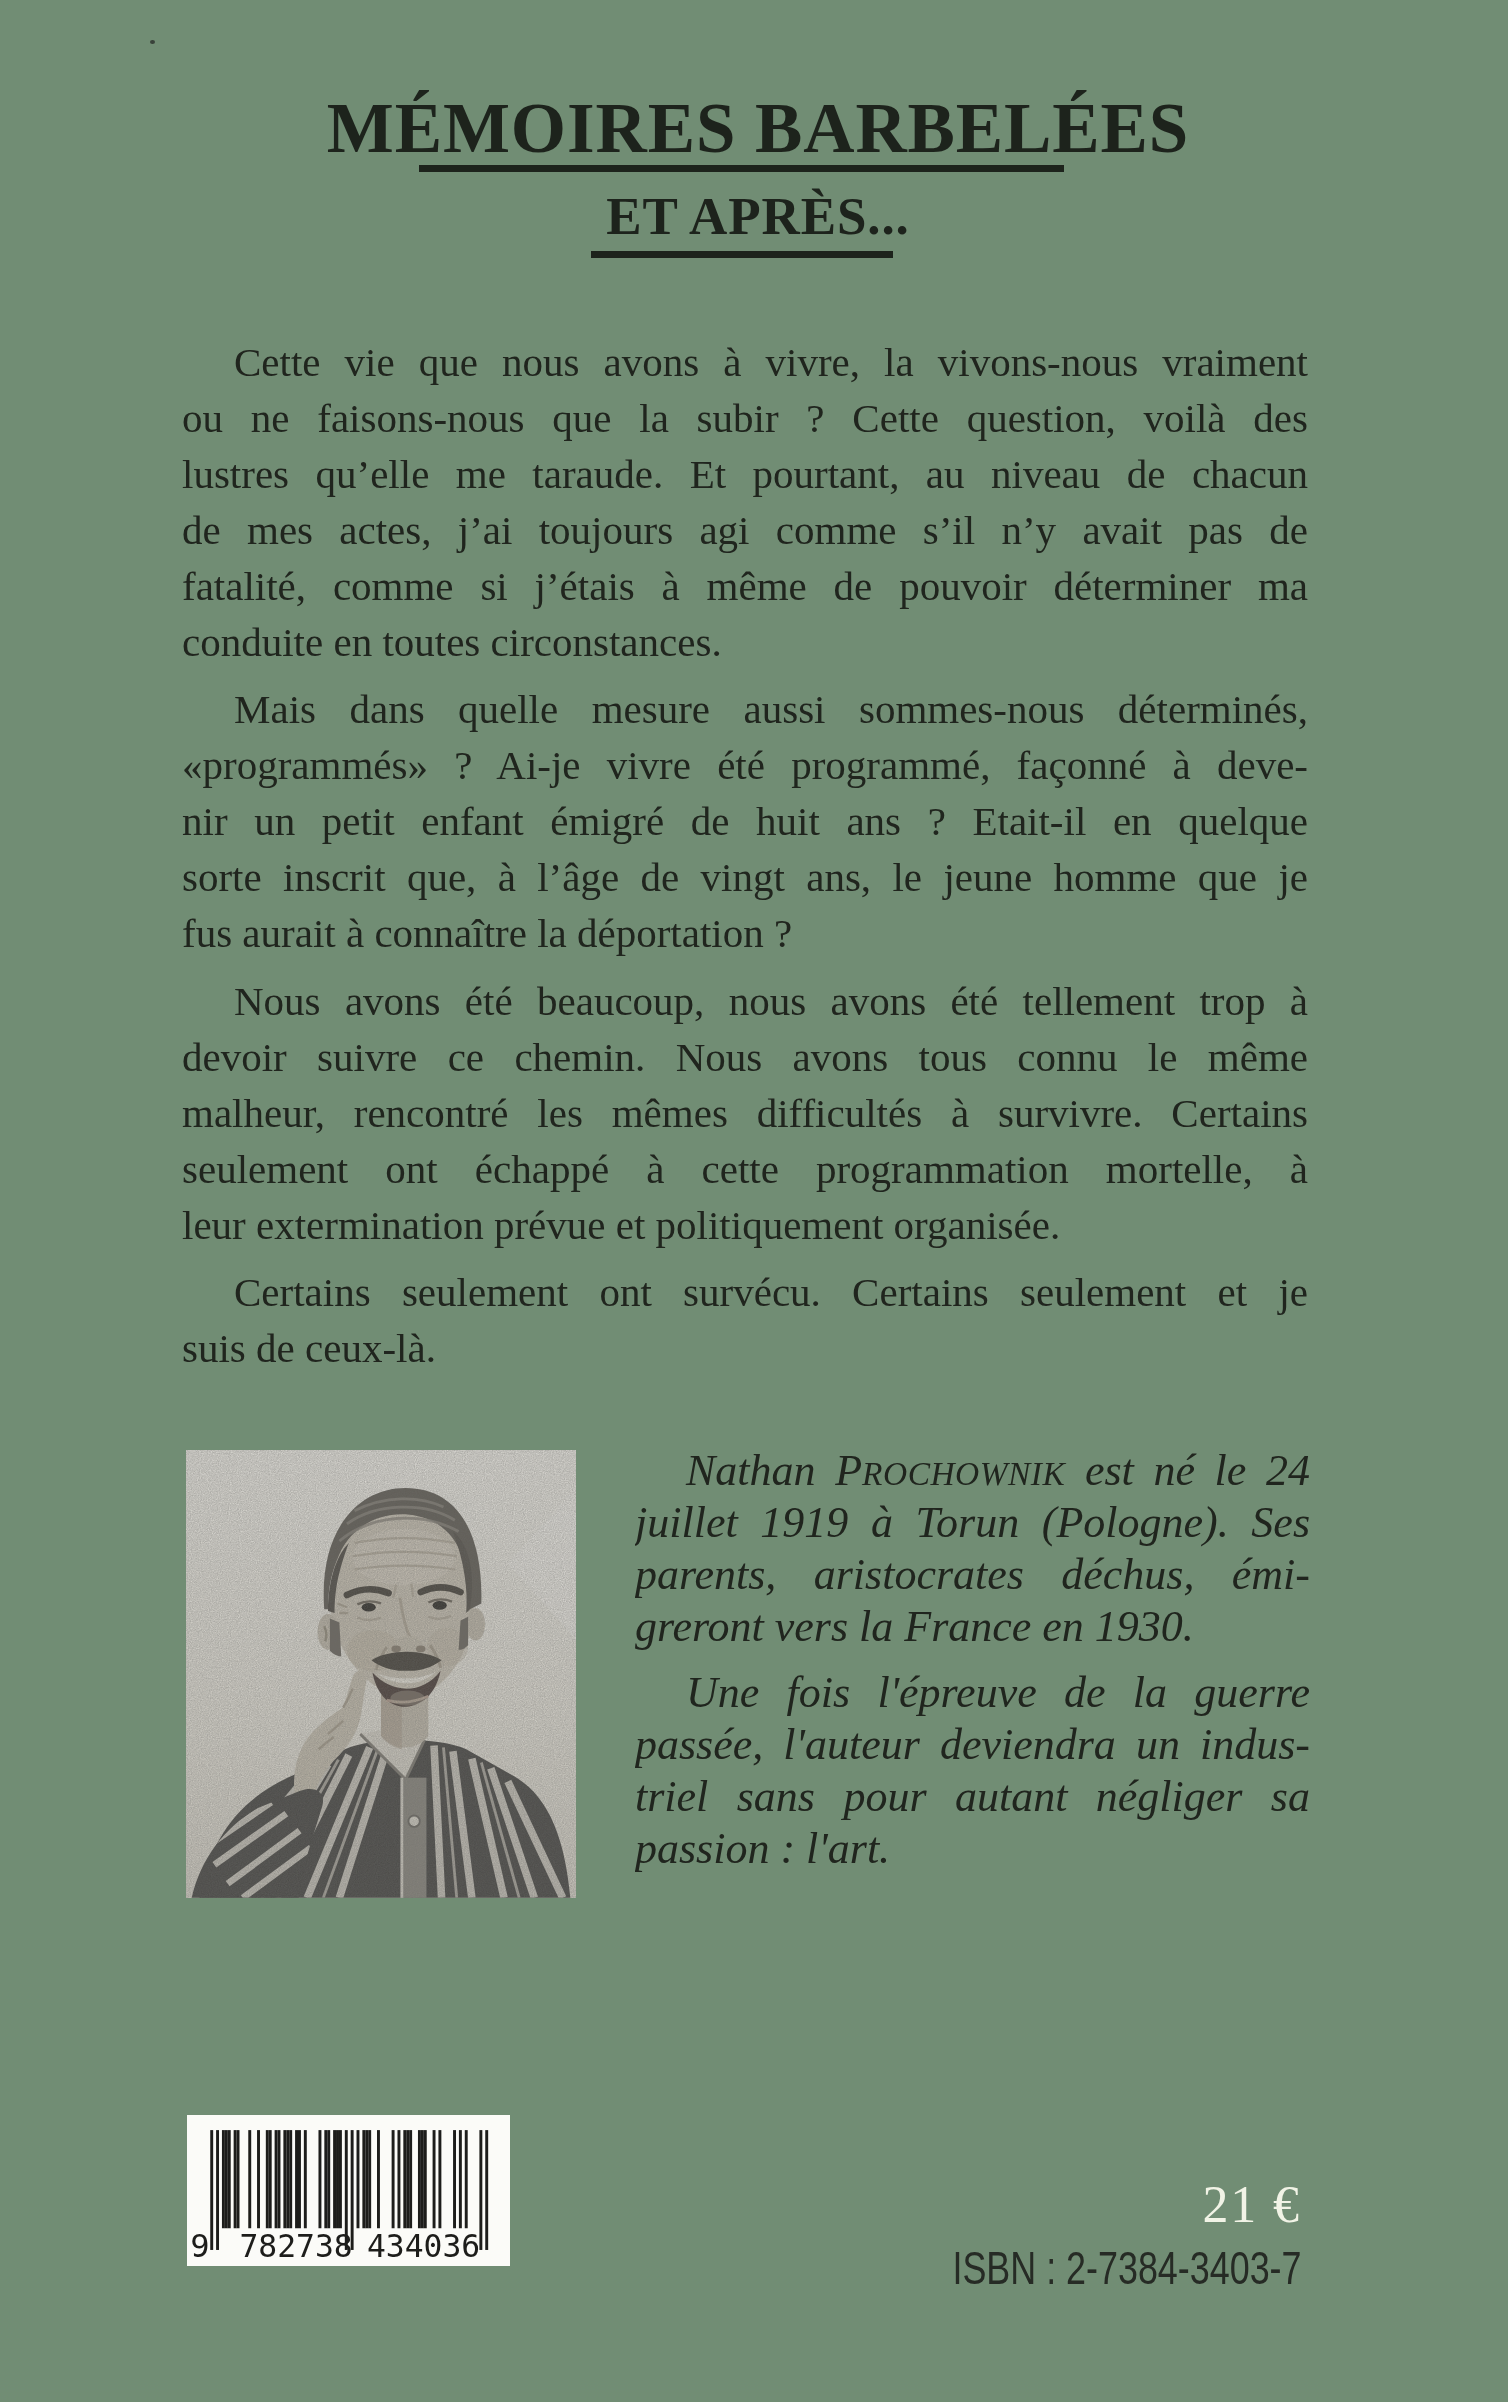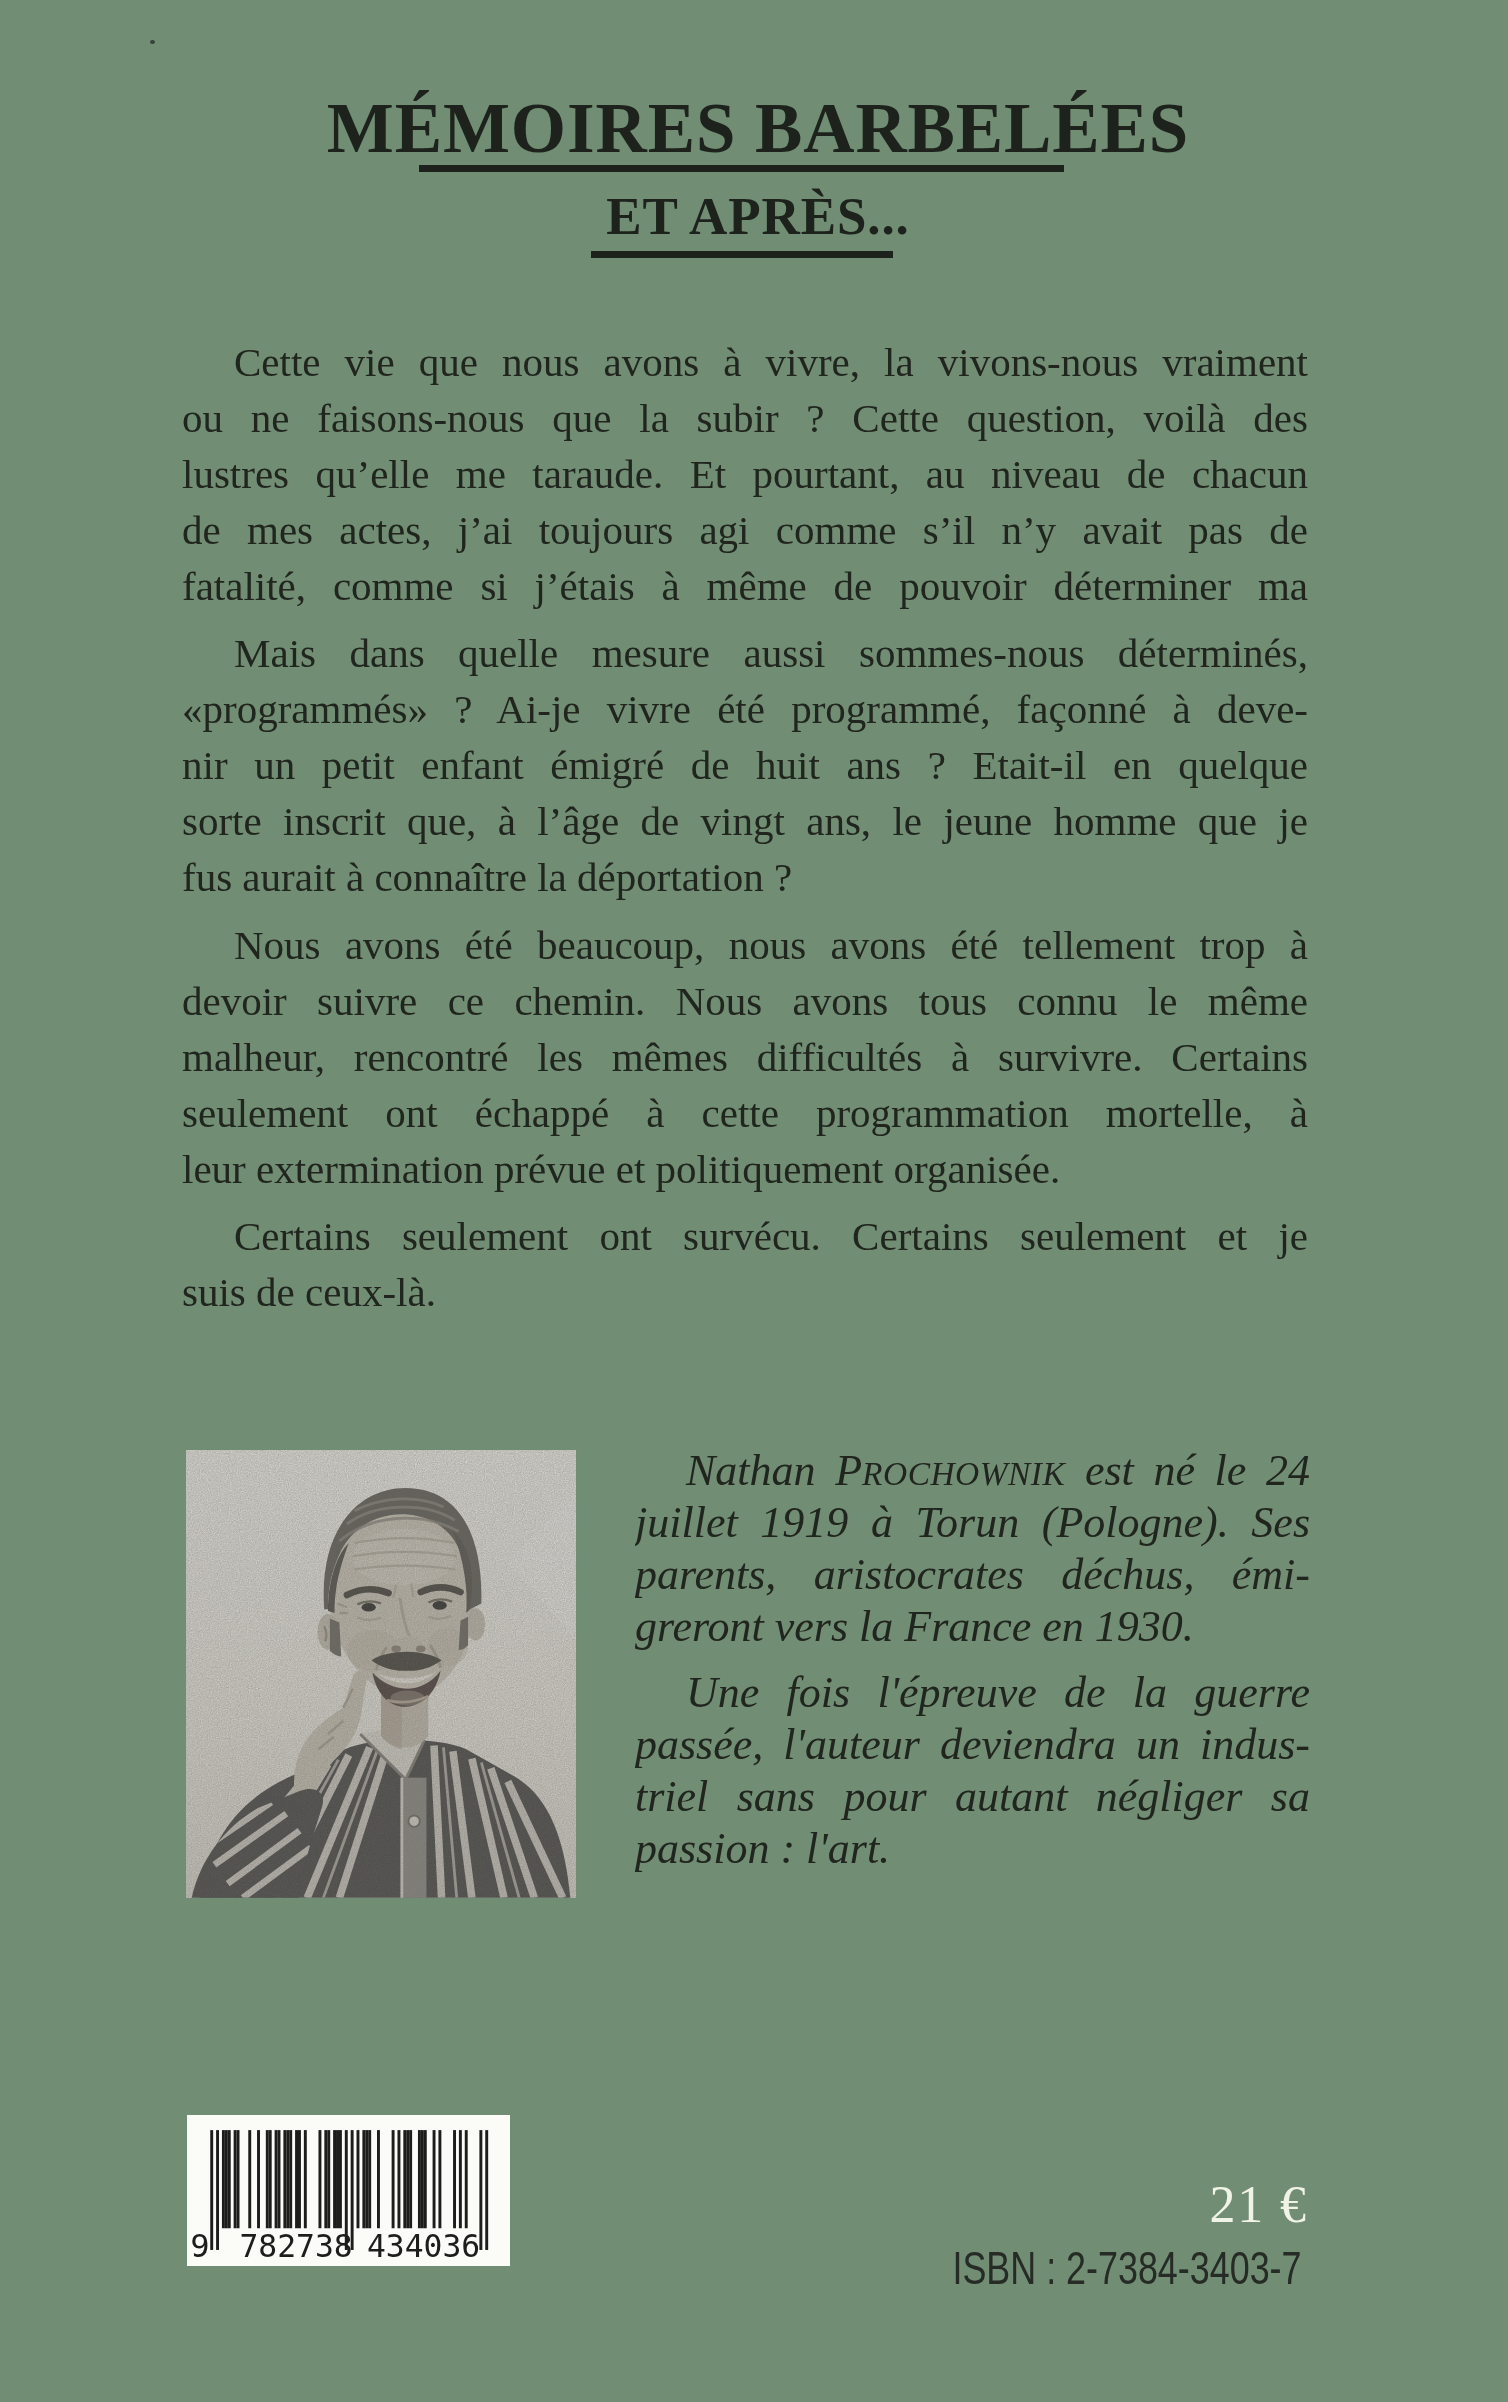--- a/index.html
+++ b/index.html
@@ -38,21 +38,21 @@
   .photo svg{display:block; width:100%; height:100%;}
   .bio{position:absolute; left:629px; top:1445px; width:675px;
     font-size:44px; line-height:52px; font-style:italic; color:var(--ink);margin-left:6px;}
   .bio .line{height:52px;}
   .bio .para{margin:0 0 14px 0;}
   .bio .para .line:first-child{text-indent:51px;}
   .sc{font-size:0.76em; letter-spacing:0.5px;}
   
   .barcode-box{position:absolute; left:187px; top:2115px; width:323px; height:151px;
     background:var(--barcode-bg);}
-  .price{position:absolute; right:200px; top:2179px; font-size:52px;
+  .price{position:absolute; right:207px; top:2179px; font-size:52px;
     color:var(--price-ink); text-align:left; line-height:1; letter-spacing:1.9px;}
   .isbn{position:absolute; right:207px; top:2245px; font-size:46px;
     font-family:"Liberation Sans", sans-serif; color:var(--isbn-ink);
     line-height:1; white-space:nowrap; transform:scaleX(0.78); transform-origin:100% 50%;
     letter-spacing:0px;}
 </style>
 </head>
 <body>
 
 <div class="cover">
@@ -64,20 +64,21 @@
   <div class="title-line title-2">ET APRÈS...</div>
   <div class="rule rule-2"></div>
 
   <div class="synopsis">
     <div class="para">
         <div class="line">Cette vie que nous avons à vivre, la vivons-nous vraiment</div>
         <div class="line">ou ne faisons-nous que la subir ? Cette question, voilà des</div>
         <div class="line">lustres qu’elle me taraude. Et pourtant, au niveau de chacun</div>
         <div class="line">de mes actes, j’ai toujours agi comme s’il n’y avait pas de</div>
         <div class="line">fatalité, comme si j’étais à même de pouvoir déterminer ma</div>
+        <div class="line last">conduite en toutes circonstances.</div>
       </div>
     <div class="para">
         <div class="line">Mais dans quelle mesure aussi sommes-nous déterminés,</div>
         <div class="line">«programmés» ? Ai-je vivre été programmé, façonné à deve-</div>
         <div class="line">nir un petit enfant émigré de huit ans ? Etait-il en quelque</div>
         <div class="line">sorte inscrit que, à l’âge de vingt ans, le jeune homme que je</div>
         <div class="line last">fus aurait à connaître la déportation ?</div>
       </div>
     <div class="para">
         <div class="line">Nous avons été beaucoup, nous avons été tellement trop à</div>

